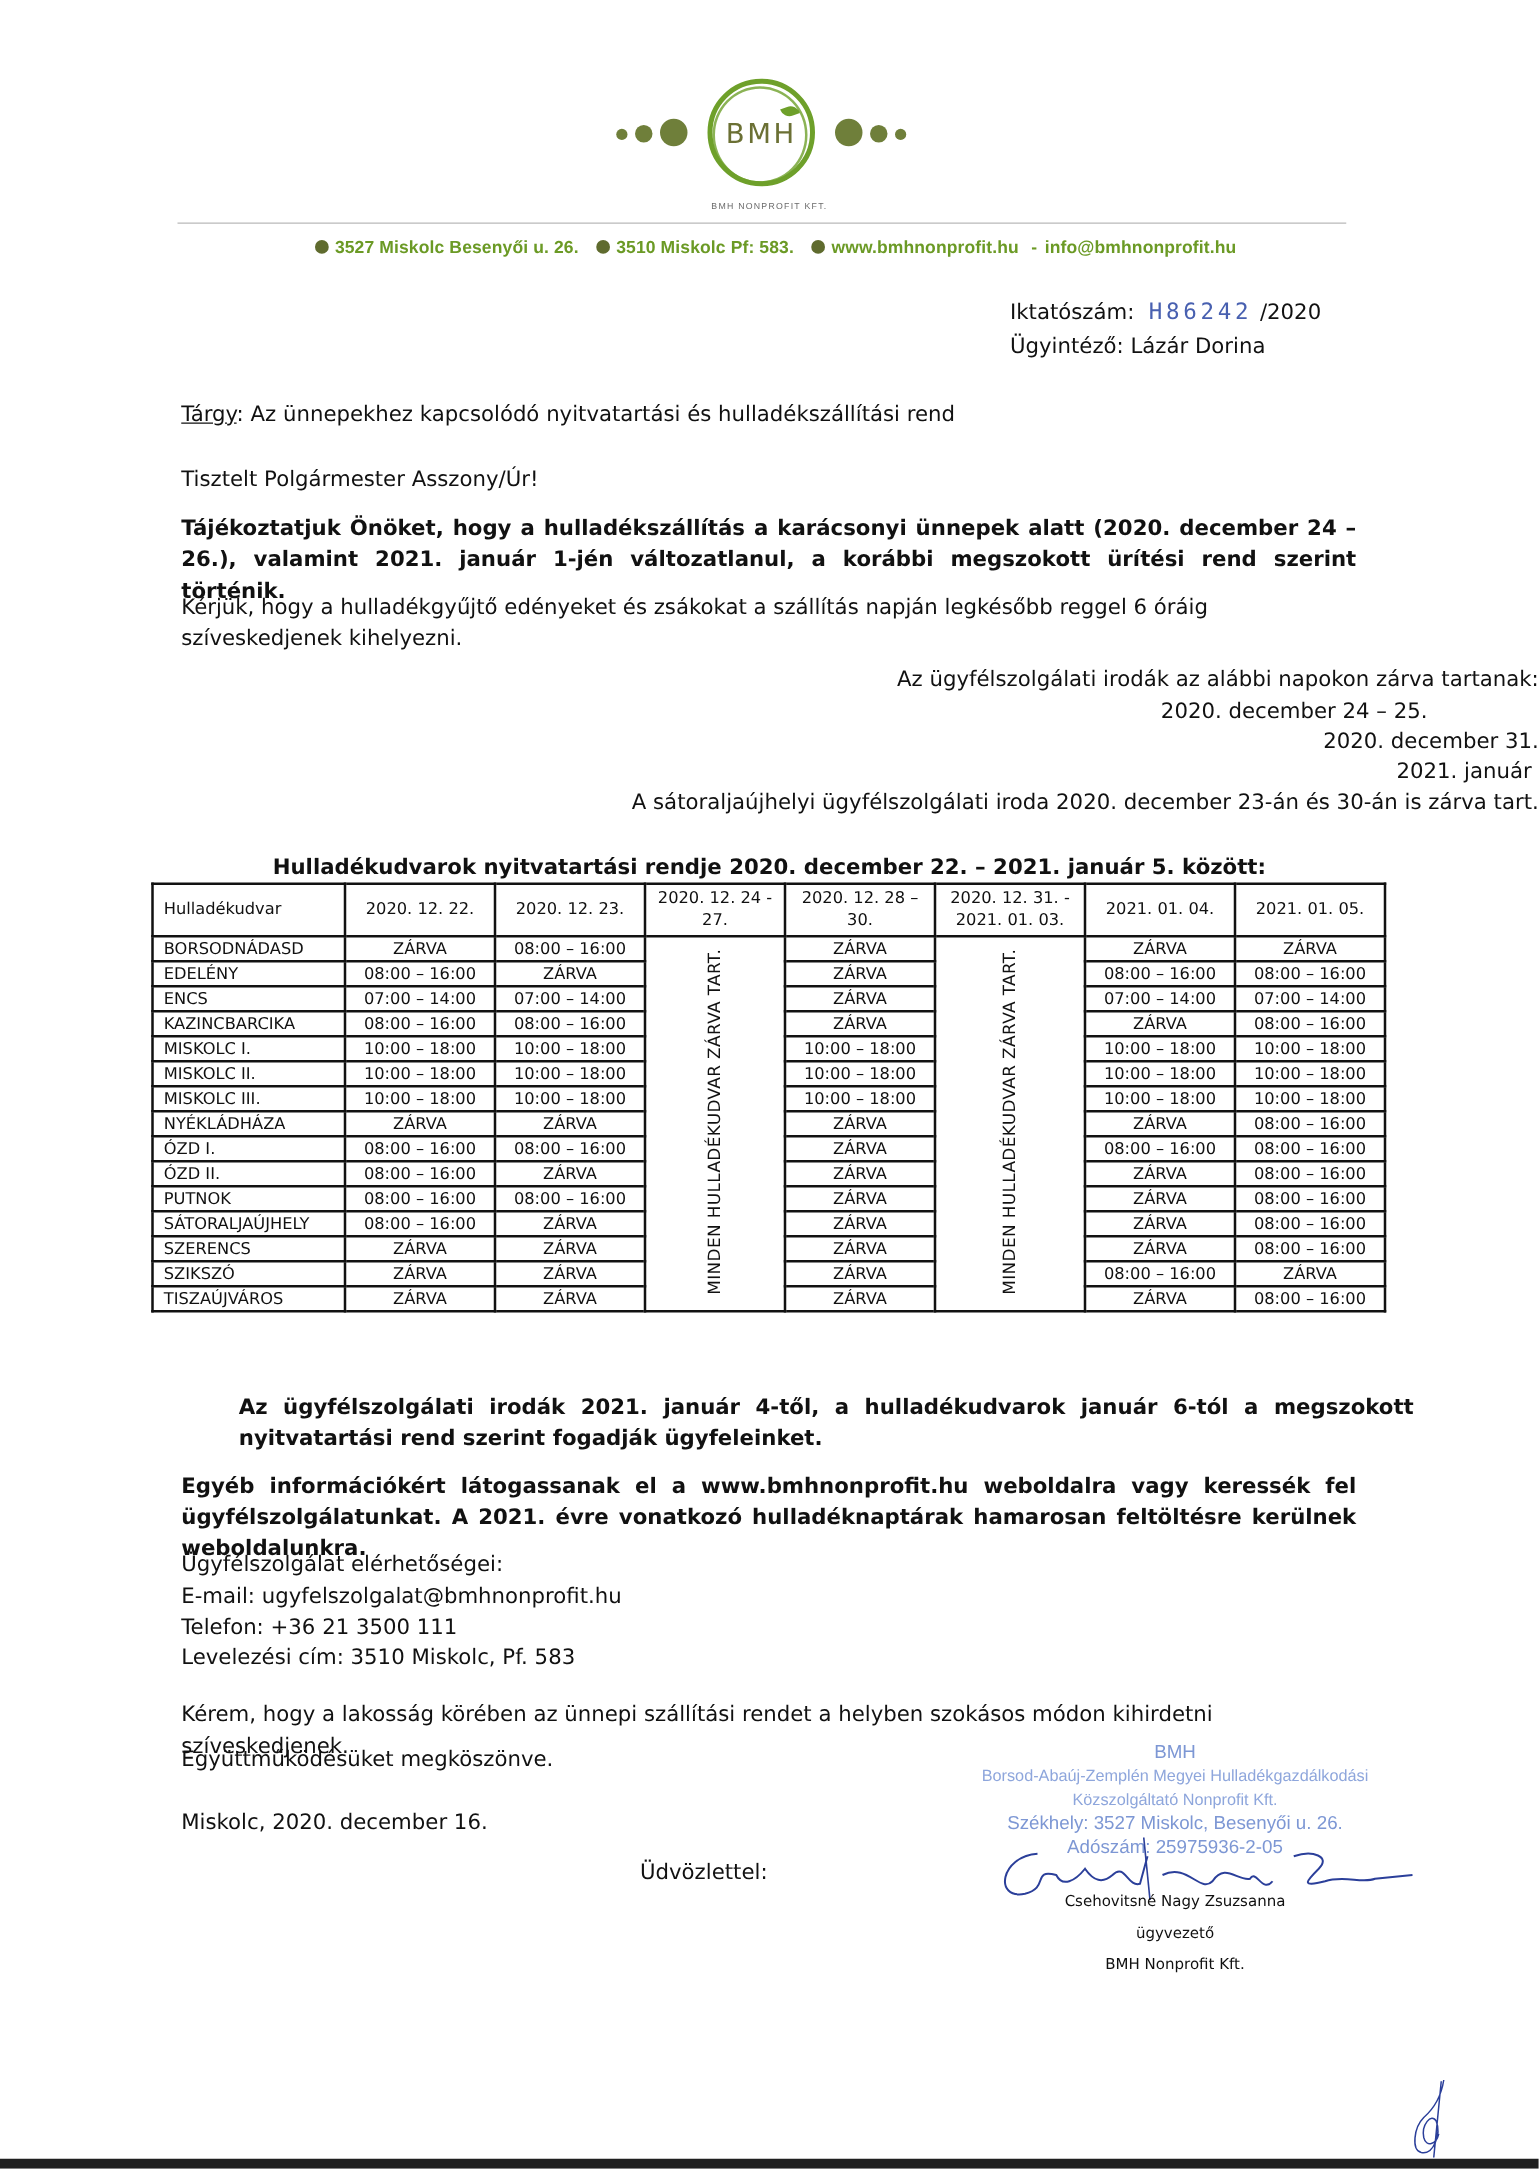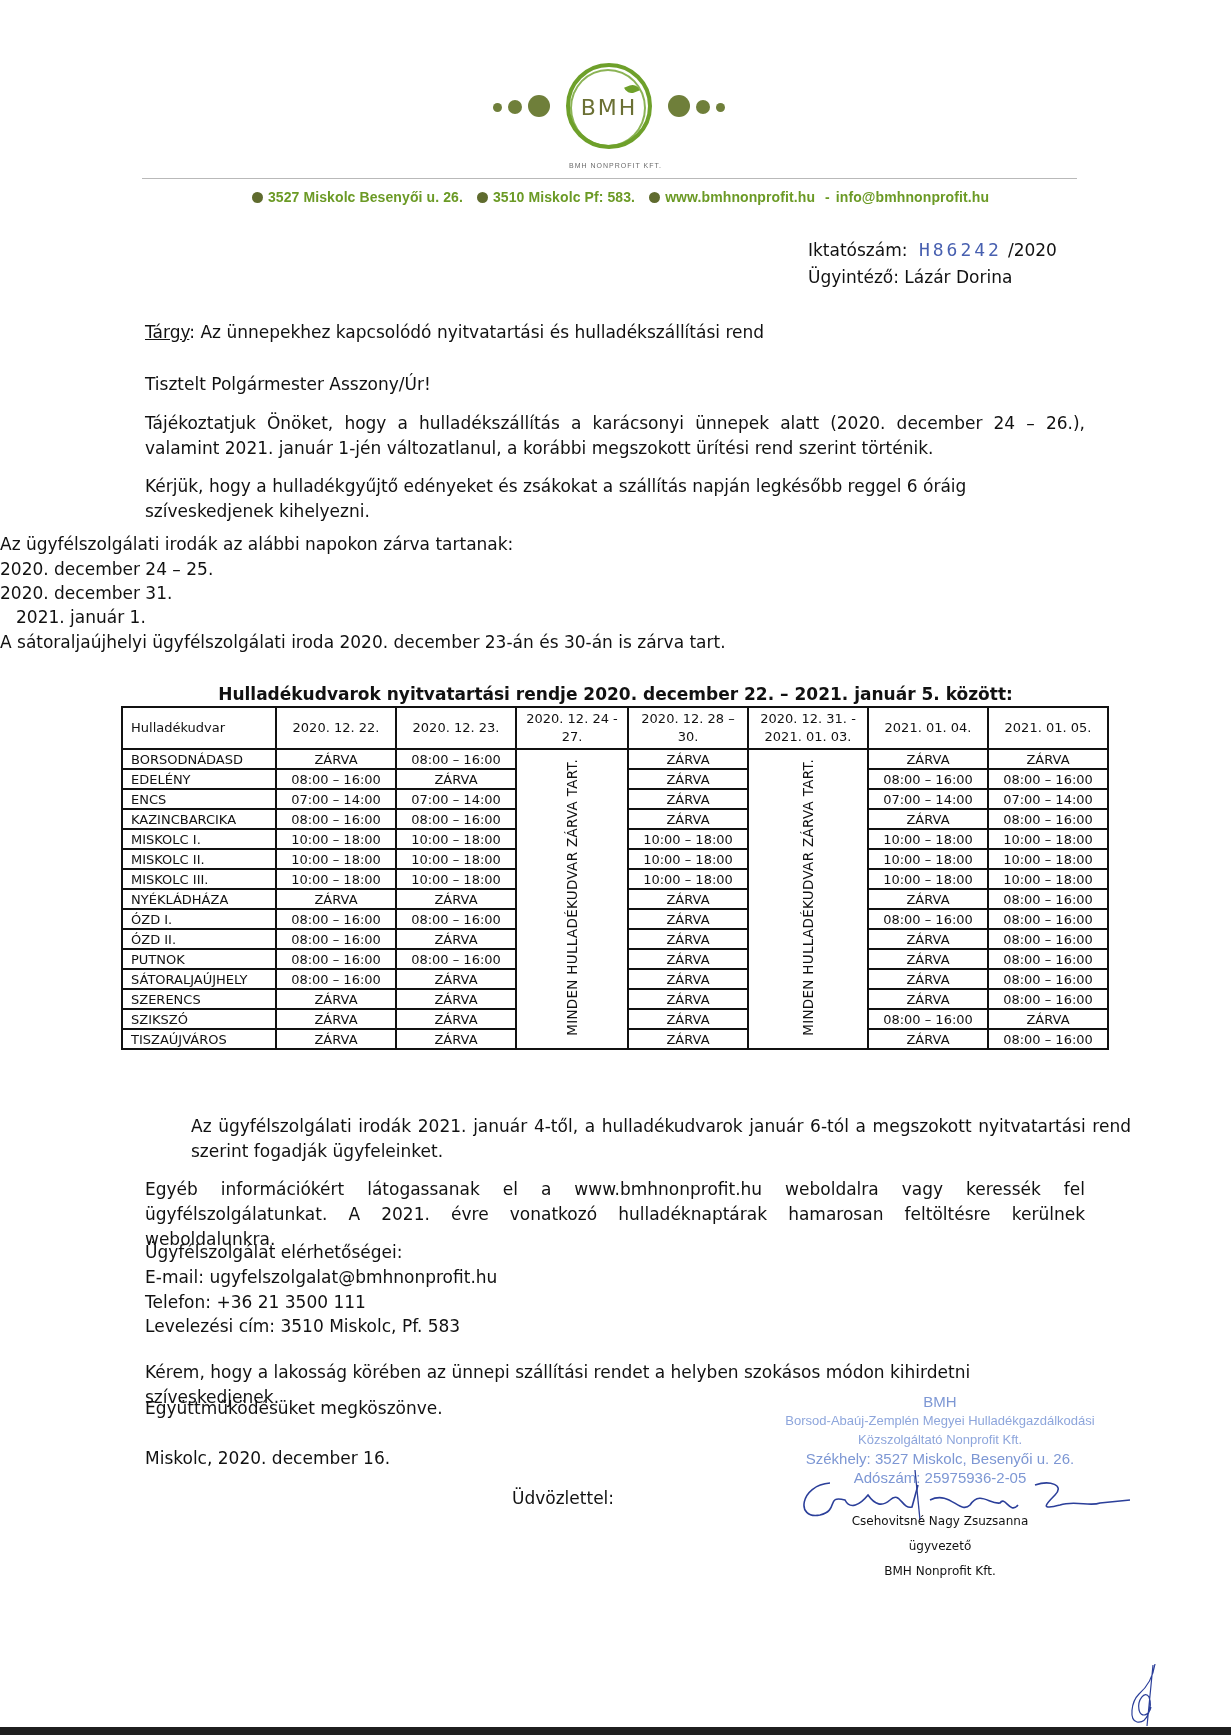--- a/index.html
+++ b/index.html
@@ -28,23 +28,23 @@
                       background: #5f6b2e; vertical-align: -1px; margin: 0 5px 0 10px; }
   .contact-line .sep { margin: 0 6px; }
 
   
   .ref { left: 808px; font-size: 17px; font-family: "DejaVu Sans", sans-serif; }
   .handwritten { color: #4860b0; font-family: "DejaVu Sans Mono", monospace; font-size: 18px;
                  letter-spacing: 3px; margin: 0 6px; }
 
   .body-text { left: 145px; width: 940px; font-size: 17px; line-height: 25px;
                font-family: "DejaVu Sans", sans-serif; }
-  .justify { text-align: justify; }
+  .justify { text-align: justify; font-weight: bold; }
   .bold { font-weight: normal; }
-  .center { text-align: left; }
+  .center { text-align: right; }
   .u { text-decoration: underline; }
 
   
   .tbl-title { left: 0; top: 684px; width: 1231px; text-align: center; font-weight: bold;
                font-size: 17px; font-family: "DejaVu Sans", sans-serif; }
   table.sched { position: absolute; left: 121px; top: 706px; border-collapse: collapse;
                 font-family: "DejaVu Sans", sans-serif; font-size: 13px; padding-left: 24px; }
   table.sched td, table.sched th { border: 2px solid #111; padding: 0; height: 18px;
                 text-align: center; font-weight: normal; }
   table.sched th { height: 40px; font-size: 13px; line-height: 18px; }

